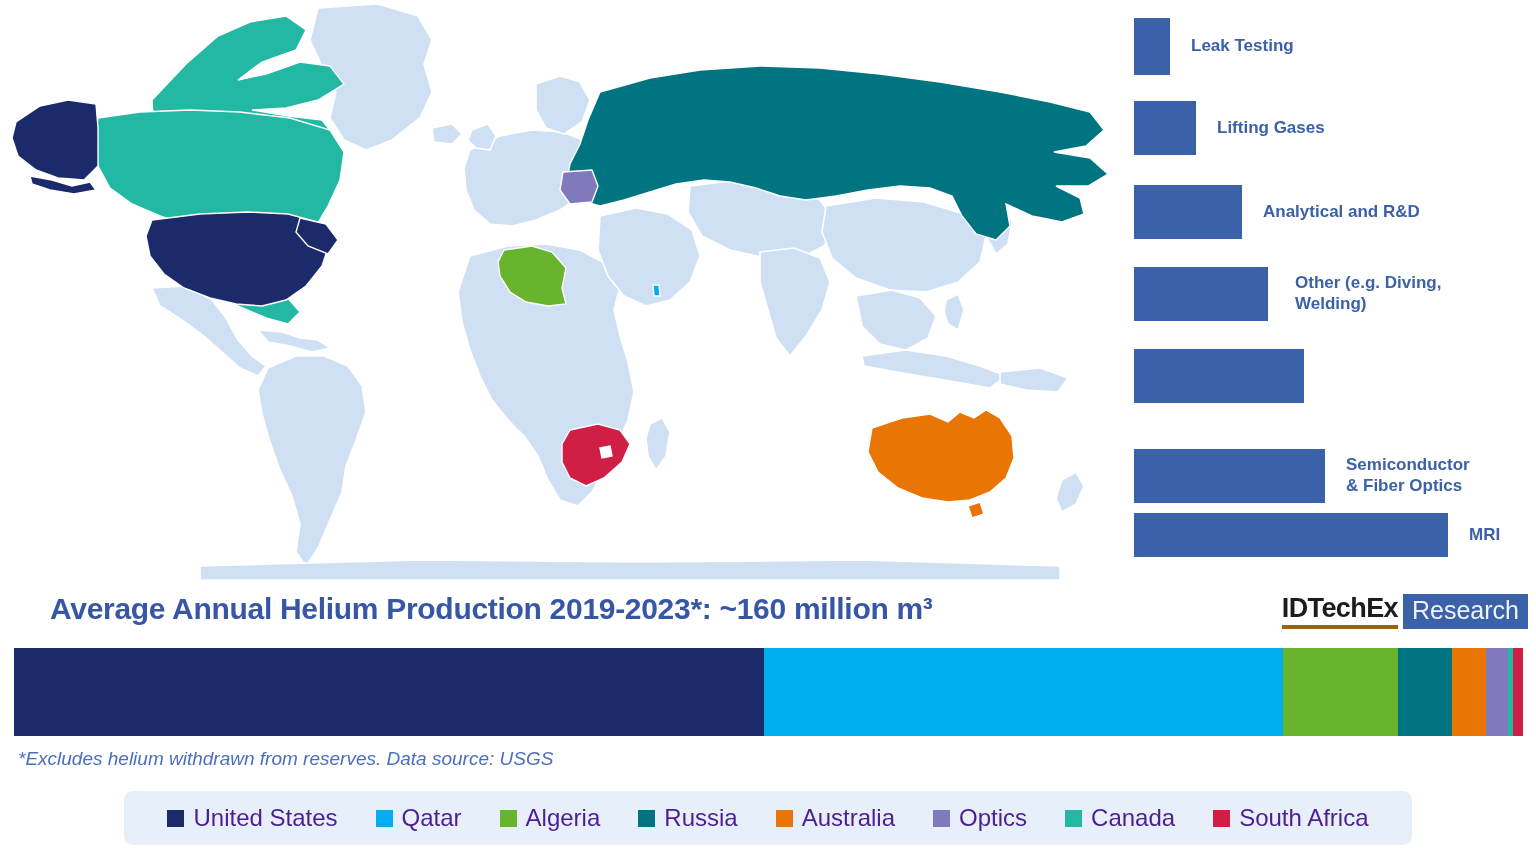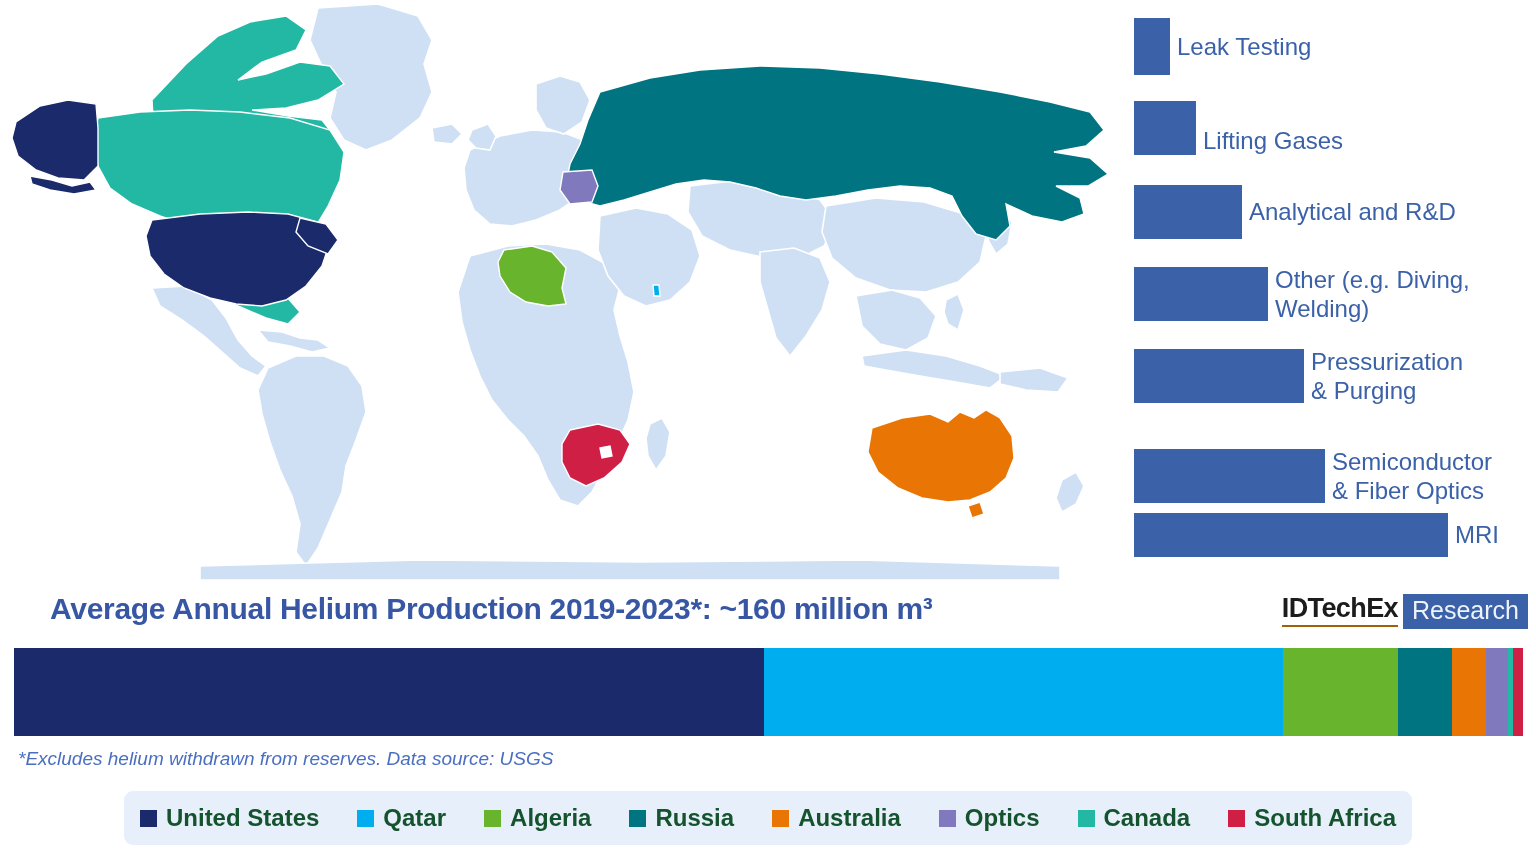--- a/index.html
+++ b/index.html
@@ -13,36 +13,36 @@
 
   
   #map-panel { position: absolute; left: 0; top: 0; width: 1120px; height: 580px; }
   #map-svg { position: absolute; left: 0; top: 0; width: 1120px; height: 580px; }
 
   
   #apps-chart { position: absolute; left: 1128px; top: 0; width: 408px; height: 580px; }
   .app-row { position: absolute; display: flex; align-items: center; }
   .app-bar { height: 100%; background: #3b61a8; flex: 0 0 auto; }
   .app-label {
-    margin-left: 7px; color: #3b61a8; font-size: 24px; line-height: 1.22;
-    white-space: pre-line; flex: 0 0 auto;
+    margin-left: 21px; color: #3b61a8; font-size: 17px; line-height: 1.22;
+    white-space: pre-line; flex: 0 0 auto; font-weight: bold;
   }
 
   
   #title-row { position: absolute; left: 0; top: 592px; width: 1536px; height: 52px; }
   #chart-title {
     position: absolute; left: 18px; top: 0;
     font-size: 30px; font-weight: bold; color: #3757a4;
     letter-spacing: -0.3px; white-space: nowrap; margin-left: 32px;
   }
   
   #logo { position: absolute; right: 8px; top: 2px; display: flex; align-items: flex-start; height: 42px; }
   #logo-word {
     font-size: 27px; font-weight: bold; color: #1c1c1c;
-    letter-spacing: -0.6px; border-bottom: 2px solid #a16207;
+    letter-spacing: -0.6px; border-bottom: 4px solid #a16207;
     padding-bottom: 1px; line-height: 1.1;
   }
   #logo-research {
     background: #3b61a8; color: #eef3fa; font-size: 25px;
     padding: 2px 9px 4px 9px; margin-left: 5px; line-height: 1.15; text-align: center;
   }
 
   
   #stack-wrap { position: absolute; left: 14px; top: 648px; width: 1509px; height: 88px; display: flex; }
   .stack-seg { height: 100%; }
@@ -54,21 +54,21 @@
   }
 
   
   #legend {
     position: absolute; left: 124px; top: 791px; width: 1288px; height: 54px;
     background: #e7f0fa; border-radius: 9px;
     display: flex; align-items: center; justify-content: center; gap: 38px;
   }
   .legend-item { display: flex; align-items: center; gap: 9px; }
   .legend-swatch { width: 17px; height: 17px; flex: 0 0 auto; }
-  .legend-text { font-size: 24px; font-weight: bold; color: #14532d; white-space: nowrap; }
+  .legend-text { font-size: 24px; font-weight: normal; color: #4c1d95; white-space: nowrap; }
 </style>
 </head>
 <body>
 
 <div id="page">
 
   <div id="map-panel">
     <svg id="map-svg" viewBox="0 0 1120 580">
       <g fill="#cfe0f5" stroke="#ffffff" stroke-width="1.6">
 
@@ -144,40 +144,38 @@
     </svg>
   </div>
 
   <div id="apps-chart">
 
     <div class="app-row" style="left:6px; top:18px; height:57px;">
       <div class="app-bar" style="width:36px;"></div>
       <div class="app-label">Leak Testing</div>
     </div>
 
-    <div class="app-row" style="left:6px; top:101px; height:54px;align-items:flex-end;">
+    <div class="app-row" style="left:6px; top:101px; height:54px;">
       <div class="app-bar" style="width:62px;"></div>
       <div class="app-label">Lifting Gases</div>
     </div>
 
     <div class="app-row" style="left:6px; top:185px; height:54px;text-align:right;">
       <div class="app-bar" style="width:108px;"></div>
       <div class="app-label">Analytical and R&amp;D</div>
     </div>
 
-    <div class="app-row" style="left:6px; top:267px; height:54px;">
+    <div class="app-row" style="left:6px; top:267px; height:54px;gap:6px;">
       <div class="app-bar" style="width:134px;"></div>
       <div class="app-label">Other (e.g. Diving,
 Welding)</div>
     </div>
 
     <div class="app-row" style="left:6px; top:349px; height:54px;">
       <div class="app-bar" style="width:170px;"></div>
-      <div class="app-label">Pressurization
-&amp; Purging</div>
     </div>
 
     <div class="app-row" style="left:6px; top:449px; height:54px;">
       <div class="app-bar" style="width:191px;"></div>
       <div class="app-label">Semiconductor
 &amp; Fiber Optics</div>
     </div>
 
     <div class="app-row" style="left:6px; top:513px; height:44px;">
       <div class="app-bar" style="width:314px;"></div>

